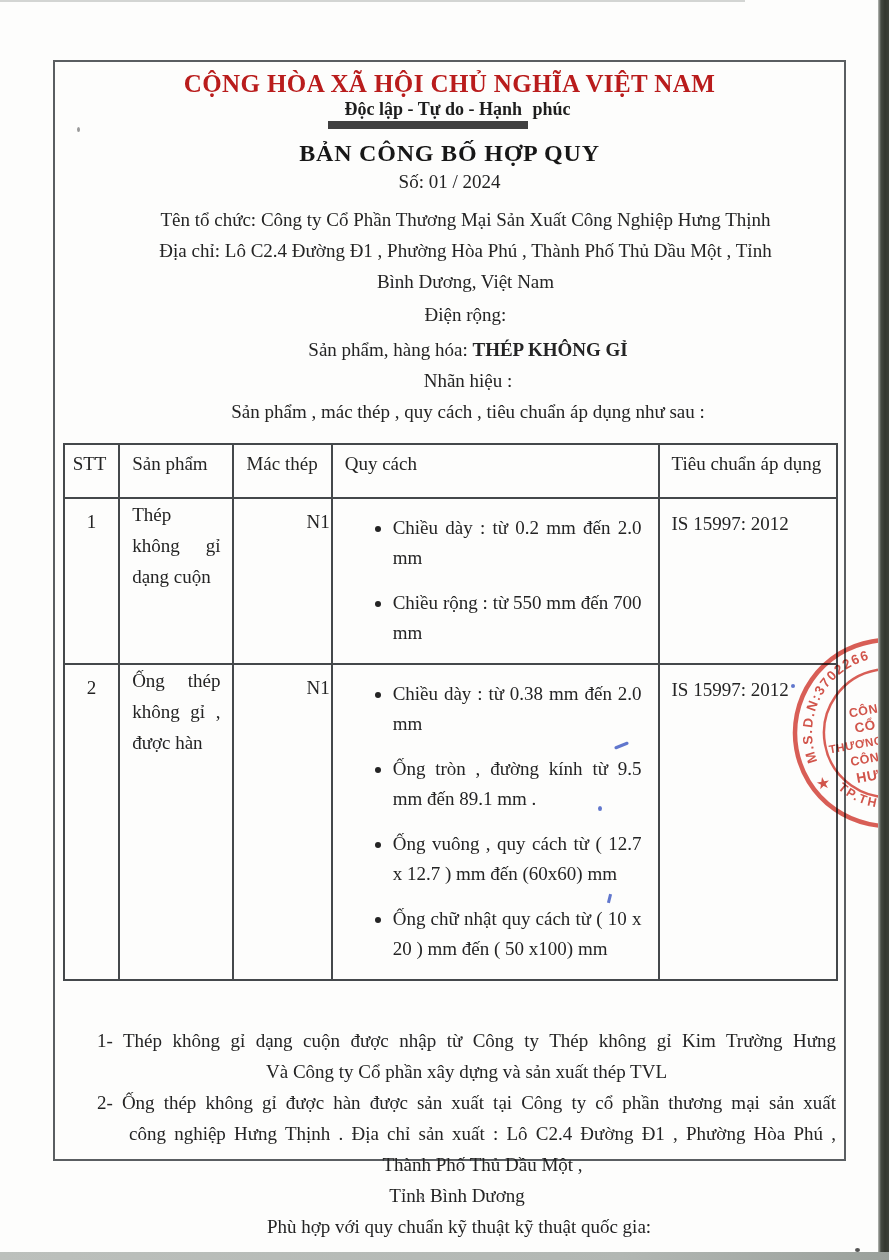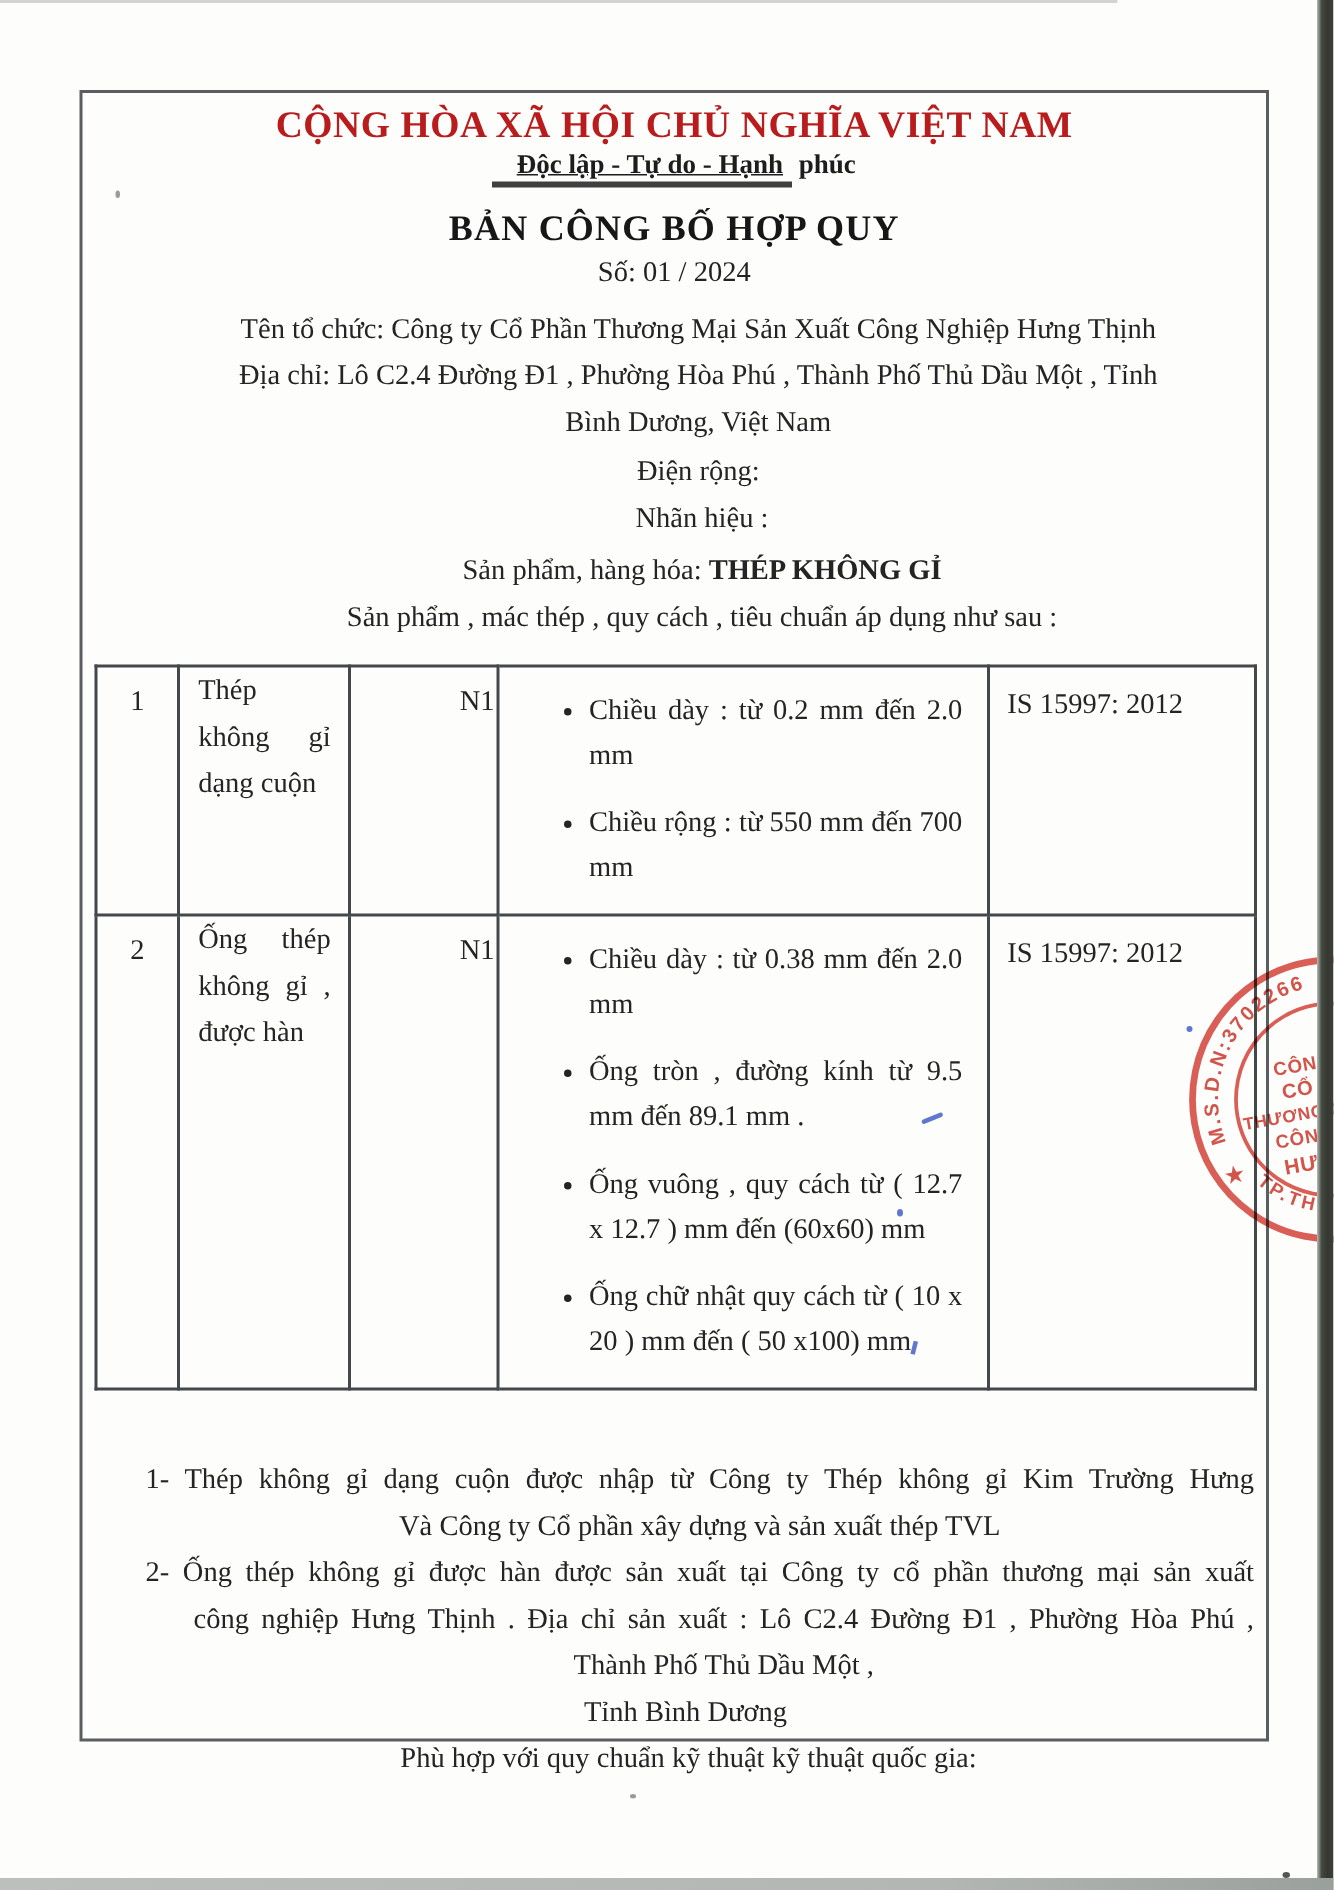--- a/index.html
+++ b/index.html
@@ -19,21 +19,21 @@
   .ink{position:absolute;background:#3a55c0;z-index:6;opacity:.8;}
   
   .frame{
     position:absolute;left:53px;top:60px;width:793px;height:1101px;
     border:2px solid #5a5e61;box-sizing:border-box;z-index:1;
     padding:10px 8px 0 8px;
   }
   .center{text-align:center;}
   .republic{font-size:25px;font-weight:bold;line-height:24px;letter-spacing:.4px;color:#b91c1c;}
   .motto{font-size:18px;font-weight:bold;line-height:26px;color:#1d1d1d;}
-  .motto .u{border-bottom:4px solid #404040;padding:0 6px 2px 16px;text-decoration:underline;}
+  .motto .u{border-bottom:8px solid #404040;padding:0 6px 2px 16px;}
   .doc-title{font-size:24px;font-weight:bold;letter-spacing:.8px;margin-top:16px;line-height:30px;color:#171717;}
   .doc-number{font-size:19px;margin-top:0;line-height:28px;}
   p{margin:0;text-align:center;}
   .body-text{font-size:19px;line-height:31px;color:#242424;}
   .p-info{margin:8px 0 0 32px;}
   .p-phone{margin:2px 0 0 32px;}
   .p-product{margin:4px 0 0 37px;}
   .p-brand{margin:0 0 0 37px;}
   .p-spec{margin:0 0 0 37px;}
   .bold{font-weight:bold;}
@@ -78,35 +78,42 @@
 
   <p class="doc-title center">BẢN CÔNG BỐ HỢP QUY</p>
   <p class="doc-number center">Số: 01 / 2024</p>
 
   <p class="body-text p-info"><span>Tên tổ chức: Công ty Cổ Phần Thương Mại Sản Xuất Công Nghiệp Hưng Thịnh</span><br>
     <span>Địa chỉ: Lô C2.4 Đường Đ1 , Phường Hòa Phú , Thành Phố Thủ Dầu Một , Tỉnh</span><br>
     <span>Bình Dương, Việt Nam</span></p>
 
   <p class="body-text p-phone">Điện rộng:</p>
 
+  <p class="body-text p-product"><span>Sản phẩm, hàng hóa: </span><span class="bold">THÉP KHÔNG GỈ</span></p>
+
   <p class="body-text p-brand">Nhãn hiệu :</p>
-
-  <p class="body-text p-product"><span>Sản phẩm, hàng hóa: </span><span class="bold">THÉP KHÔNG GỈ</span></p>
 
   <p class="body-text p-spec">Sản phẩm , mác thép , quy cách , tiêu chuẩn áp dụng như sau :</p>
 
   <table class="spec">
     <colgroup>
         <col class="c-stt">
         <col class="c-sp">
         <col class="c-mt">
         <col class="c-qc">
         <col class="c-tc">
       </colgroup>
     <tbody>
+        <tr>
+      <th class="th-stt">STT</th>
+      <th>Sản phẩm</th>
+      <th>Mác thép</th>
+      <th>Quy cách</th>
+      <th>Tiêu chuẩn áp dụng</th>
+    </tr>
     <tr class="row1">
       <td class="cell-stt">1</td>
       <td class="cell-sp">Thép không gỉ dạng cuộn</td>
       <td class="cell-mt">N1</td>
       <td class="cell-qc">
         <ul class="qc">
           <li>Chiều dày : từ 0.2 mm đến 2.0 mm</li>
           <li>Chiều rộng : từ 550 mm đến 700 mm</li>
         </ul>
       </td>

